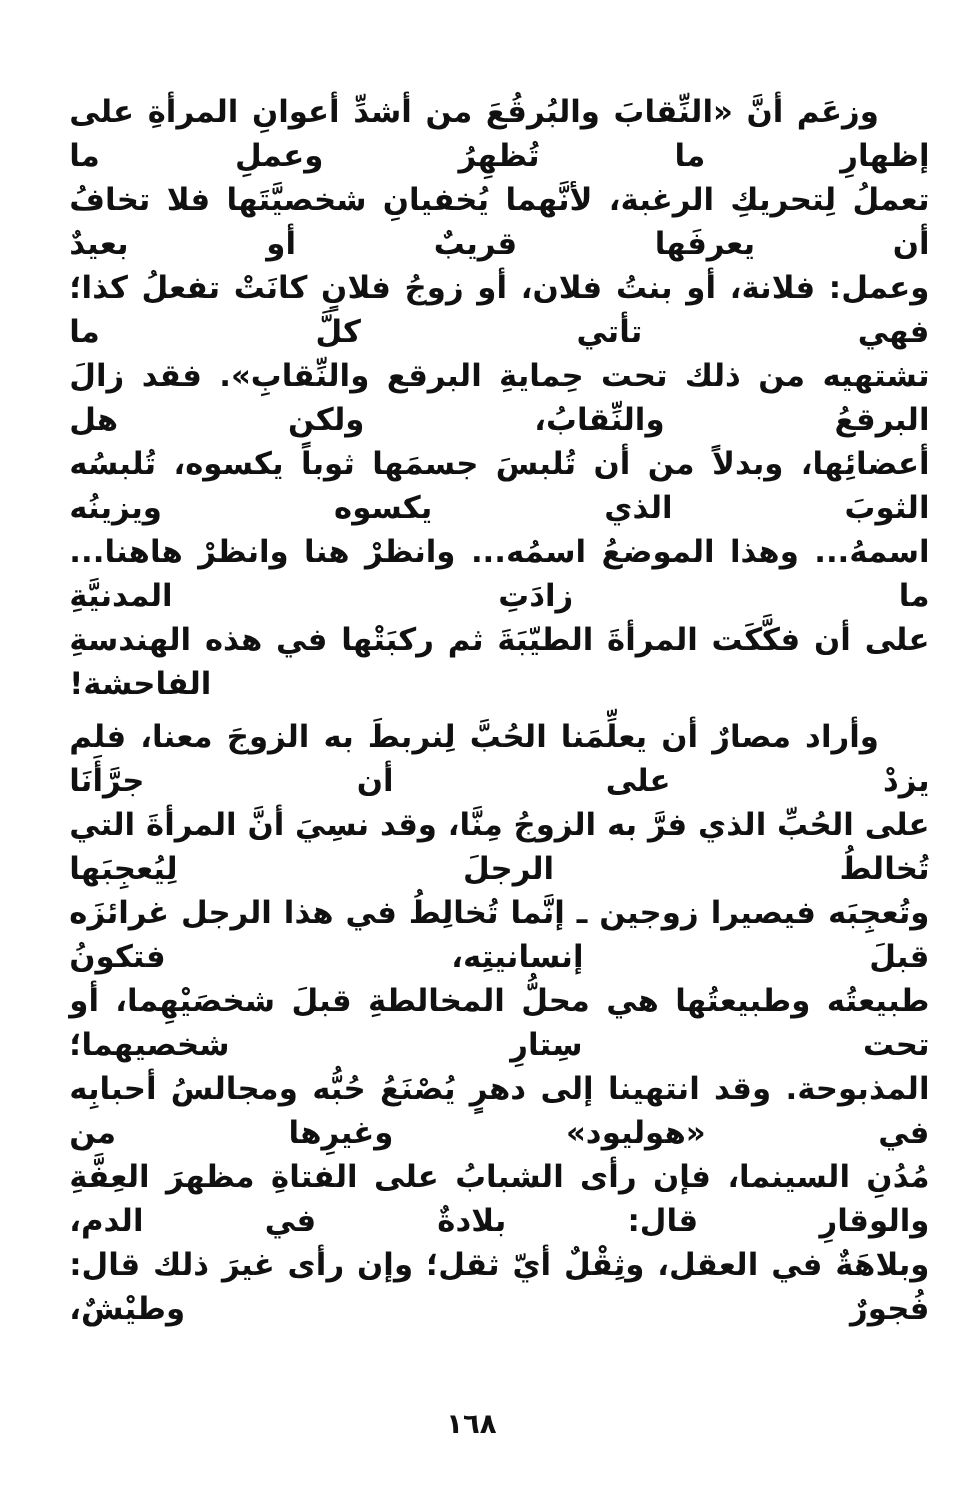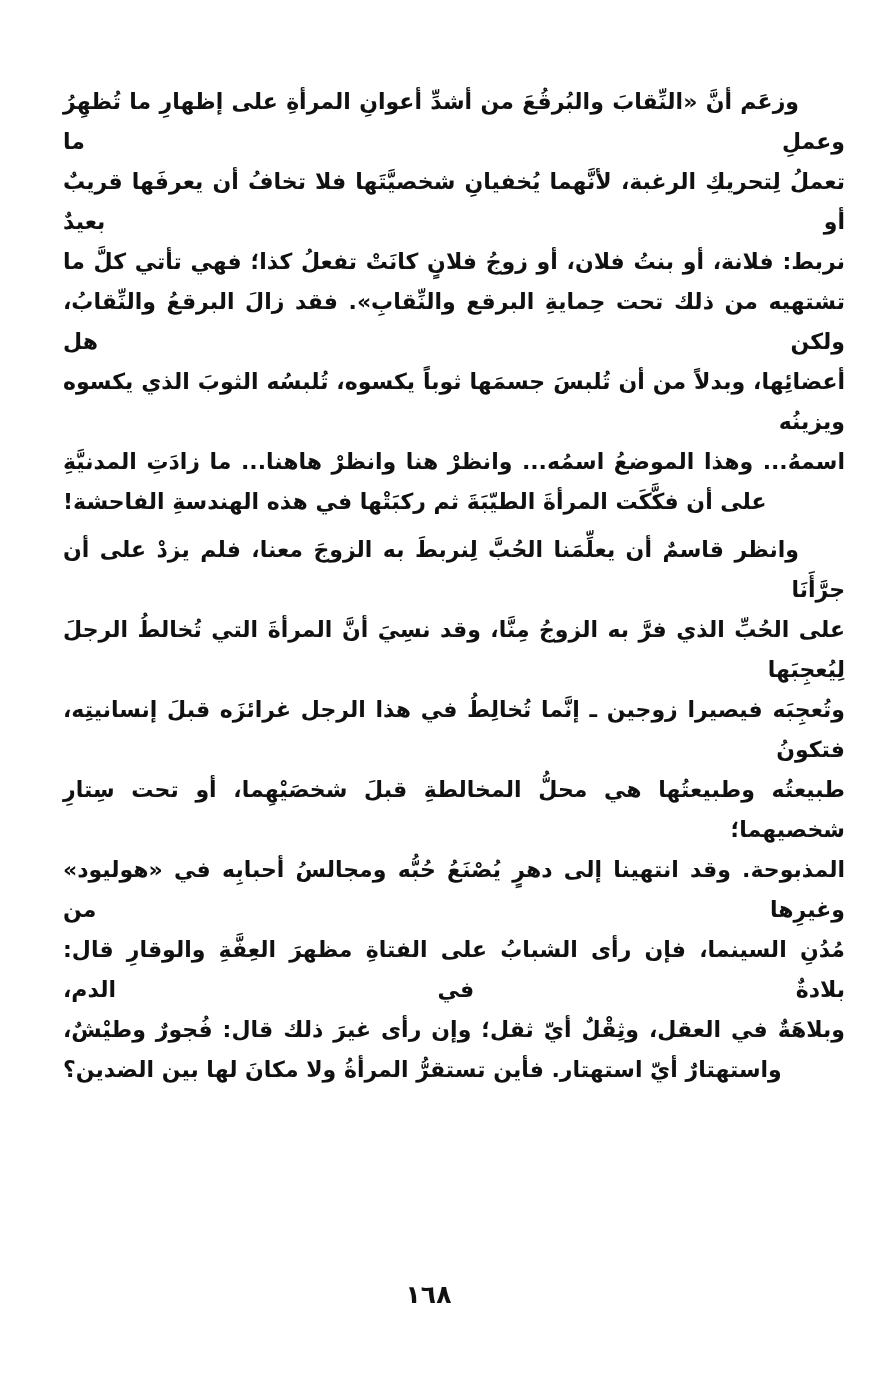--- a/index.html
+++ b/index.html
@@ -16,21 +16,21 @@
     font-family: "DejaVu Sans", sans-serif;
     color: #111111;
   }
   .text-block {
     position: absolute;
     top: 82px;
     right: 40px;
     width: 782px;
     direction: rtl;
     unicode-bidi: embed;
-    font-size: 22px;
+    font-size: 28px;
     font-weight: bold;
     line-height: 40px;
   }
   .para {
     margin: 0 0 8px 0;
   }
   .para:last-child { margin-bottom: 0; }
   .line {
     text-align: justify;
     text-align-last: justify;
@@ -60,31 +60,30 @@
   }
 </style>
 </head>
 <body>
 
 <div class="page">
   <div class="text-block">
       <div class="para">
         <div class="line first">وزعَم أنَّ «النِّقابَ والبُرقُعَ من أشدِّ أعوانِ المرأةِ على إظهارِ ما تُظهِرُ وعملِ ما</div>
         <div class="line">تعملُ لِتحريكِ الرغبة، لأنَّهما يُخفيانِ شخصيَّتَها فلا تخافُ أن يعرفَها قريبٌ أو بعيدٌ</div>
-        <div class="line">نربط: فلانة، أو بنتُ فلان، أو زوجُ فلانٍ كانَتْ تفعلُ كذا؛ فهي تأتي كلَّ ما</div>
+        <div class="line">وعمل: فلانة، أو بنتُ فلان، أو زوجُ فلانٍ كانَتْ تفعلُ كذا؛ فهي تأتي كلَّ ما</div>
         <div class="line">تشتهيه من ذلك تحت حِمايةِ البرقع والنِّقابِ». فقد زالَ البرقعُ والنِّقابُ، ولكن هل</div>
         <div class="line">أعضائِها، وبدلاً من أن تُلبسَ جسمَها ثوباً يكسوه، تُلبسُه الثوبَ الذي يكسوه ويزينُه</div>
         <div class="line">اسمهُ... وهذا الموضعُ اسمُه... وانظرْ هنا وانظرْ هاهنا... ما زادَتِ المدنيَّةِ</div>
         <div class="line end">على أن فكَّكَت المرأةَ الطيّبَةَ ثم ركبَتْها في هذه الهندسةِ الفاحشة!</div>
       </div>
       <div class="para">
-        <div class="line first">وانظر قاسمٌ أن يعلِّمَنا الحُبَّ لِنربطَ به الزوجَ معنا، فلم يزدْ على أن جرَّأَنَا</div>
+        <div class="line first">وأراد مصارٌ أن يعلِّمَنا الحُبَّ لِنربطَ به الزوجَ معنا، فلم يزدْ على أن جرَّأَنَا</div>
         <div class="line">على الحُبِّ الذي فرَّ به الزوجُ مِنَّا، وقد نسِيَ أنَّ المرأةَ التي تُخالطُ الرجلَ لِيُعجِبَها</div>
         <div class="line">وتُعجِبَه فيصيرا زوجين ـ إنَّما تُخالِطُ في هذا الرجل غرائزَه قبلَ إنسانيتِه، فتكونُ</div>
         <div class="line">طبيعتُه وطبيعتُها هي محلُّ المخالطةِ قبلَ شخصَيْهِما، أو تحت سِتارِ شخصيهما؛</div>
         <div class="line">المذبوحة. وقد انتهينا إلى دهرٍ يُصْنَعُ حُبُّه ومجالسُ أحبابِه في «هوليود» وغيرِها من</div>
         <div class="line">مُدُنِ السينما، فإن رأى الشبابُ على الفتاةِ مظهرَ العِفَّةِ والوقارِ قال: بلادةٌ في الدم،</div>
         <div class="line">وبلاهَةٌ في العقل، وثِقْلٌ أيّ ثقل؛ وإن رأى غيرَ ذلك قال: فُجورٌ وطيْشٌ،</div>
-        <div class="line end">واستهتارٌ أيّ استهتار. فأين تستقرُّ المرأةُ ولا مكانَ لها بين الضدين؟</div>
       </div>
     </div>
   <div class="page-number">١٦٨</div>
 </div>
 
 </body></html>

